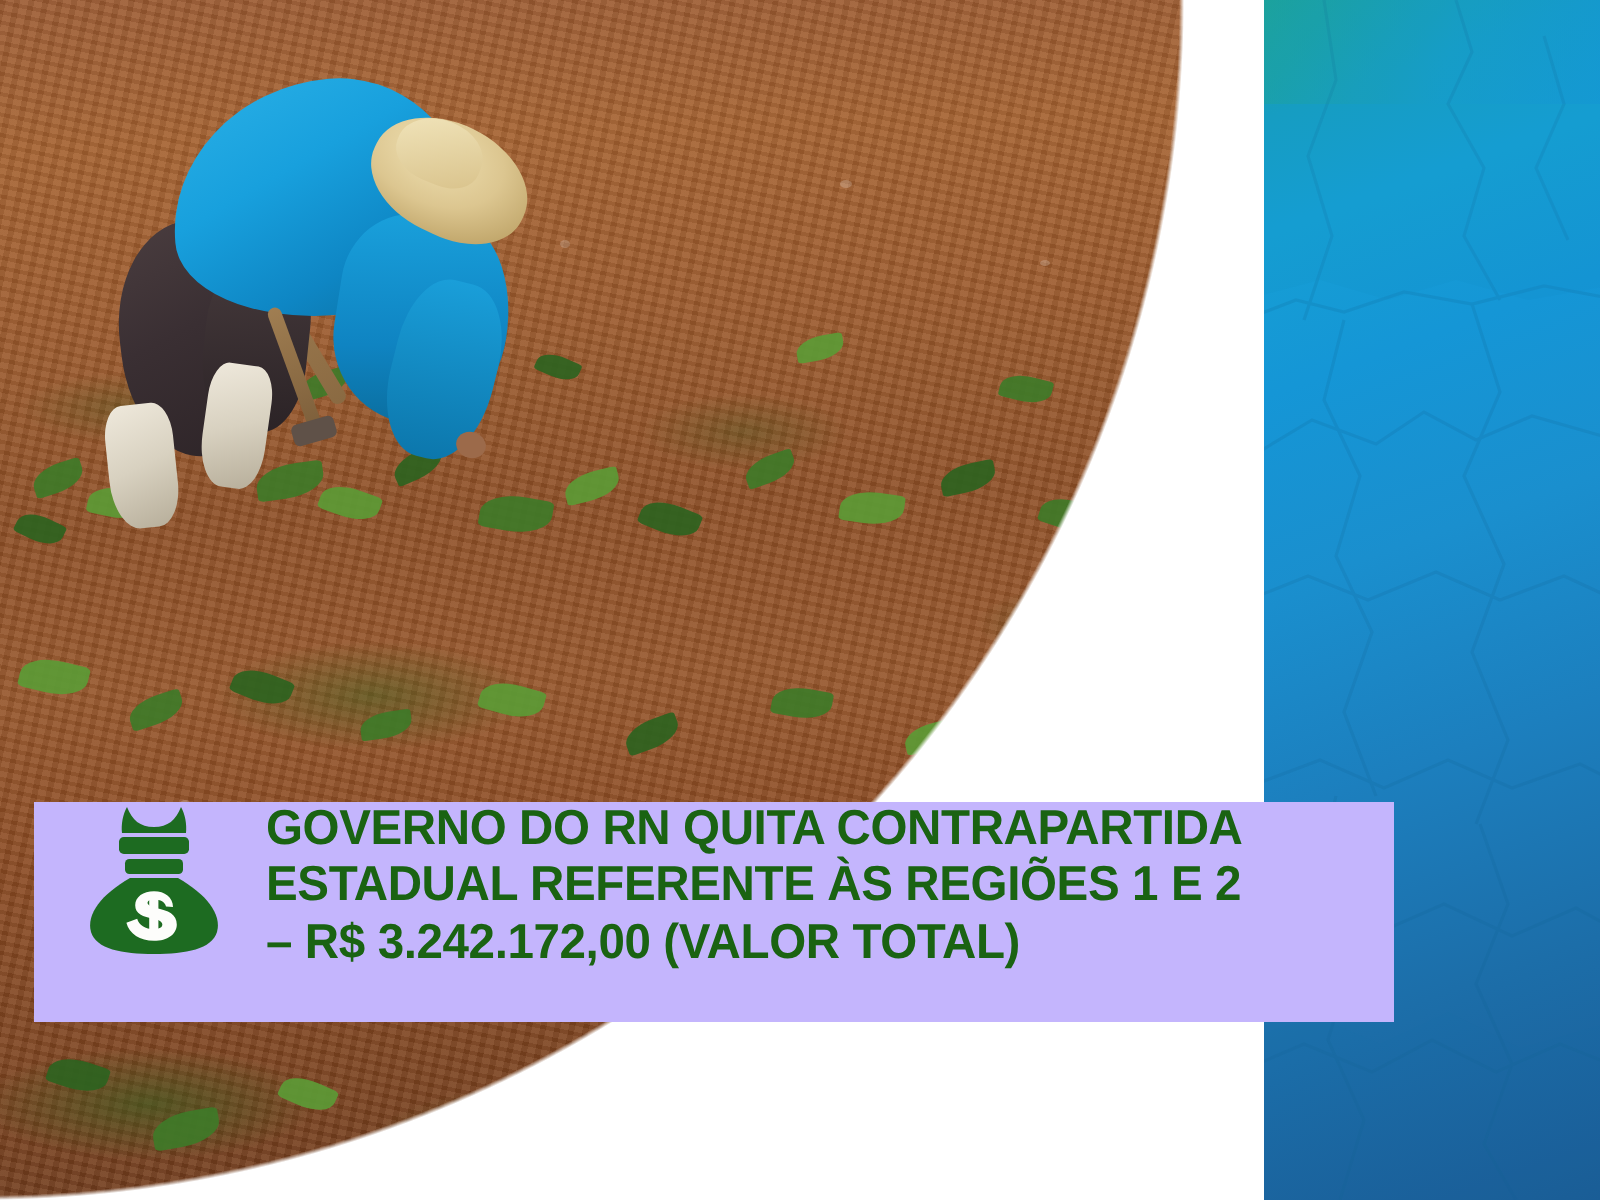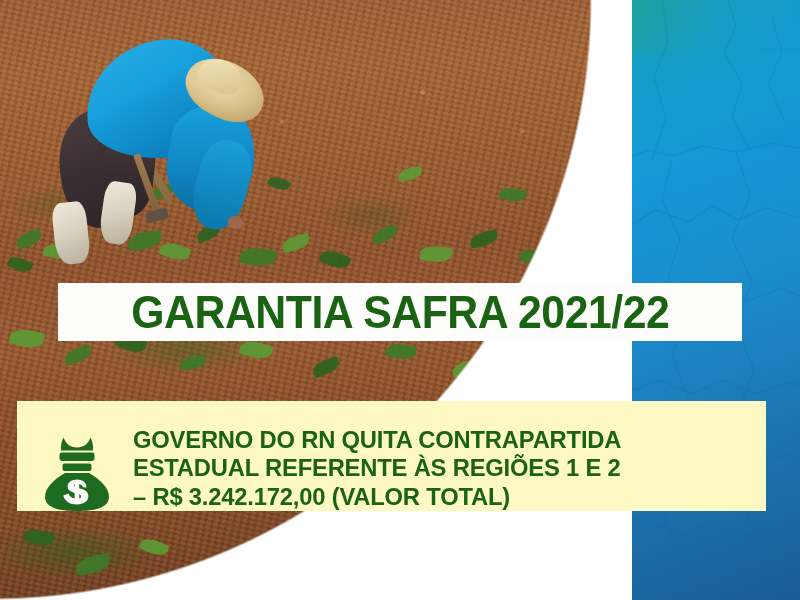--- a/index.html
+++ b/index.html
@@ -211,24 +211,24 @@
     line-height:1;
     letter-spacing:-0.5px;
     transform:scaleX(0.93);
     white-space:nowrap;
   }
 
   
   .info-box {
     position:absolute;
     left:17px; top:401px;
-    width:749px; height:110px;
-    background:#fef9c3;
+    width:680px; height:110px;
+    background:#c4b5fd;
     display:flex;
-    align-items:flex-end;
+    align-items:flex-start;
     z-index:6;
   }
   .bag-icon {
     width:92px;
     flex:0 0 92px;
     display:flex;
     align-items:center;
     justify-content:center;
     margin-left:14px;
   }
@@ -337,23 +337,20 @@
         <div class="f-hoe-handle2"></div>
         <div class="f-hoe-head"></div>
         <div class="f-arm"></div>
         <div class="f-hand"></div>
         <div class="f-hat"></div>
         <div class="f-hat-crown"></div>
       </div>
     </div>
   </div>
 
-  <div class="title-banner">
-    <div class="title-text">GARANTIA SAFRA 2021/22</div>
-  </div>
 
   <div class="info-box">
     <div class="bag-icon">
       <svg width="72" height="76" viewBox="0 0 72 76" aria-hidden="true">
         <g fill="#1d6b21">
           <path d="M22.5 2.5 C25 9 29 12.5 36 12.5 C43 12.5 47 9 49.5 2.5
                    C51.5 6 52.5 11 52 15.5 L20 15.5 C19.5 11 20.5 6 22.5 2.5 Z"></path>
           <rect x="18.5" y="17.5" width="35" height="8.5" rx="2.4"></rect>
           <rect x="21.5" y="28.5" width="29" height="7.5" rx="2.2"></rect>
           <path d="M24 38 C10 46 2 56 4.5 65 C7 73.5 20 76 36 76

